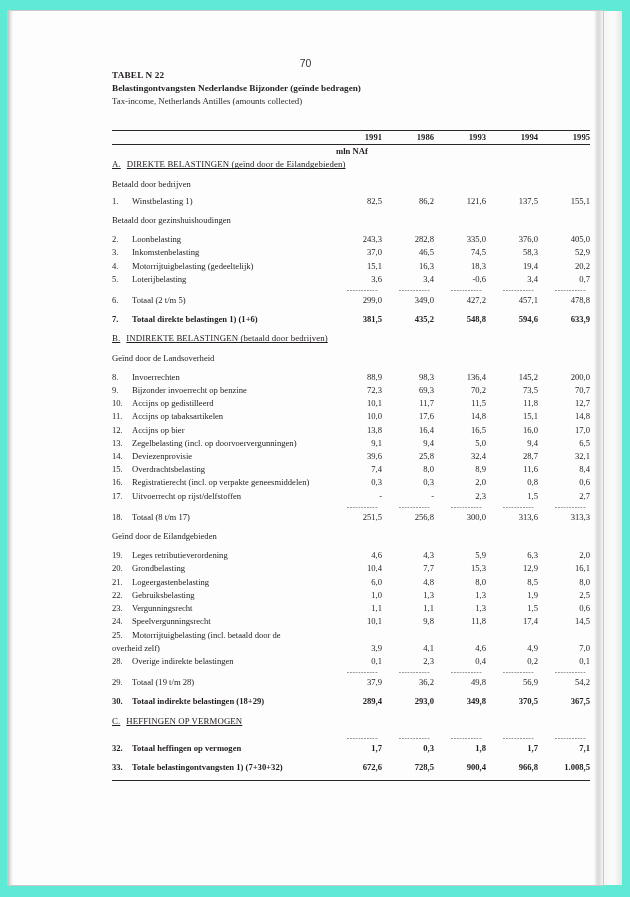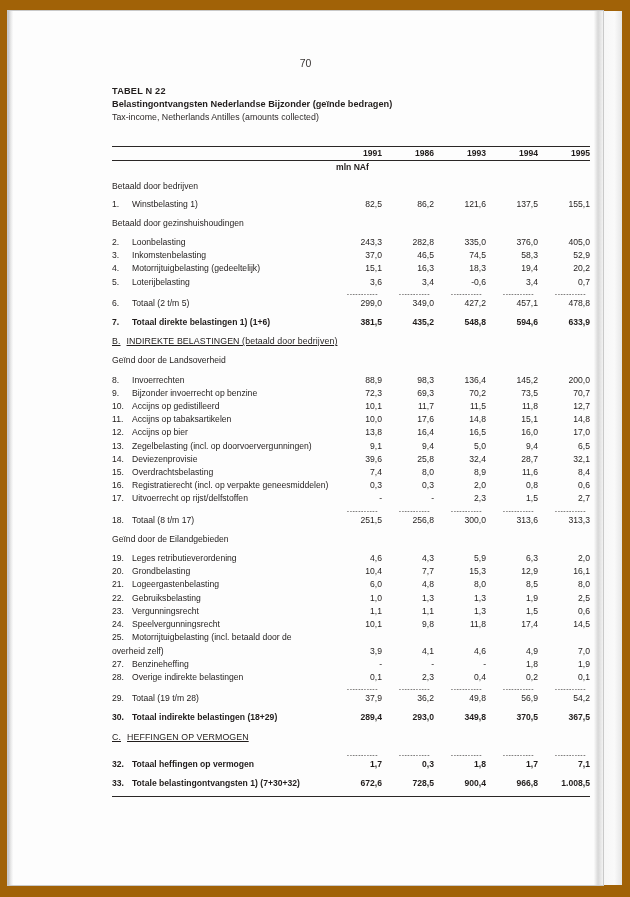--- a/index.html
+++ b/index.html
@@ -10,21 +10,21 @@
   body {
     width: 630px;
     height: 897px;
     overflow: hidden;
     font-family: "Liberation Sans", sans-serif;
   }
   #scan {
     position: absolute;
     left: 0; top: 0;
     width: 630px; height: 897px;
-    background: #a16207;
+    background: #5eead4;
   }
   
   #sheet {
     position: absolute;
     left: 8px;
     top: 11px;
     width: 595px;
     height: 874px;
     background: #fdfdfd;
     box-shadow: 0 0 0 1px #c9c9c9;
@@ -64,22 +64,23 @@
     left: 0;
     width: 595px;
     text-align: center;
     font-size: 10.5px;
     color: #3a3635;
   }
 
   .content {
     position: absolute;
     left: 104px;
-    top: 74px;
+    top: 58px;
     width: 478px;
+    font-family: Liberation Serif, serif;
   }
 
   .tabel-id {
     font-size: 9.2px;
     font-weight: bold;
     letter-spacing: .2px;
     line-height: 13px;
   }
   .title-nl {
     font-size: 9.2px;
@@ -224,20 +225,25 @@
             <tr class="rule-bot">
                 <td colspan="6"></td>
               </tr>
 
             <tr class="unit">
               <td></td>
               <td colspan="2" style="text-align:left;padding-left:6px;">mln NAf</td>
               <td colspan="3"></td>
             </tr>
 
+            <tr>
+              <td class="lbl" colspan="6">
+                <span class="sect"><span class="sect-letter">A.</span><span>DIREKTE BELASTINGEN (geïnd door de Eilandgebieden)</span></span>
+              </td>
+            </tr>
             <tr class="spacer-sm">
                 <td colspan="6"></td>
               </tr>
 
             <tr>
               <td class="lbl txt-indent-1" colspan="6">Betaald door bedrijven</td>
             </tr>
             <tr class="spacer-xs">
                 <td colspan="6"></td>
               </tr>
@@ -532,28 +538,20 @@
             <tr>
               <td class="lbl txt-indent-2">overheid zelf)</td>
               <td class="num">3,9</td>
               <td class="num">4,1</td>
               <td class="num">4,6</td>
               <td class="num">4,9</td>
               <td class="num">7,0</td>
             </tr>
 
             <tr>
-              <td class="lbl"><span class="idx">27.</span><span>Benzineheffing</span></td>
-              <td class="num">-</td>
-              <td class="num">-</td>
-              <td class="num">-</td>
-              <td class="num">1,8</td>
-              <td class="num">1,9</td>
-            </tr>
-            <tr>
               <td class="lbl"><span class="idx">28.</span><span>Overige indirekte belastingen</span></td>
               <td class="num">0,1</td>
               <td class="num">2,3</td>
               <td class="num">0,4</td>
               <td class="num">0,2</td>
               <td class="num">0,1</td>
             </tr>
 
             <tr class="dots-row">
               <td></td>

